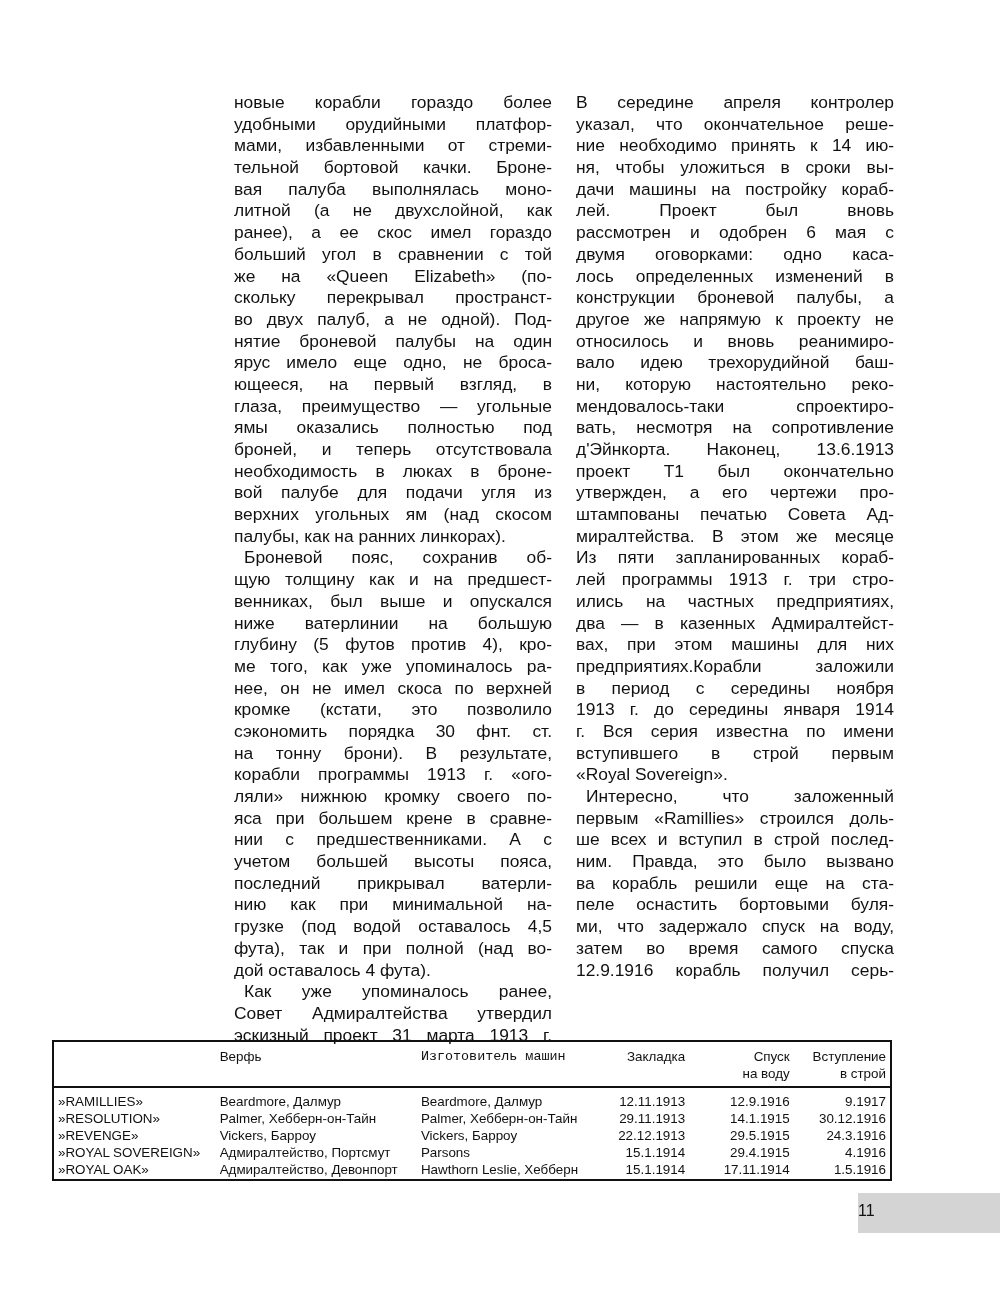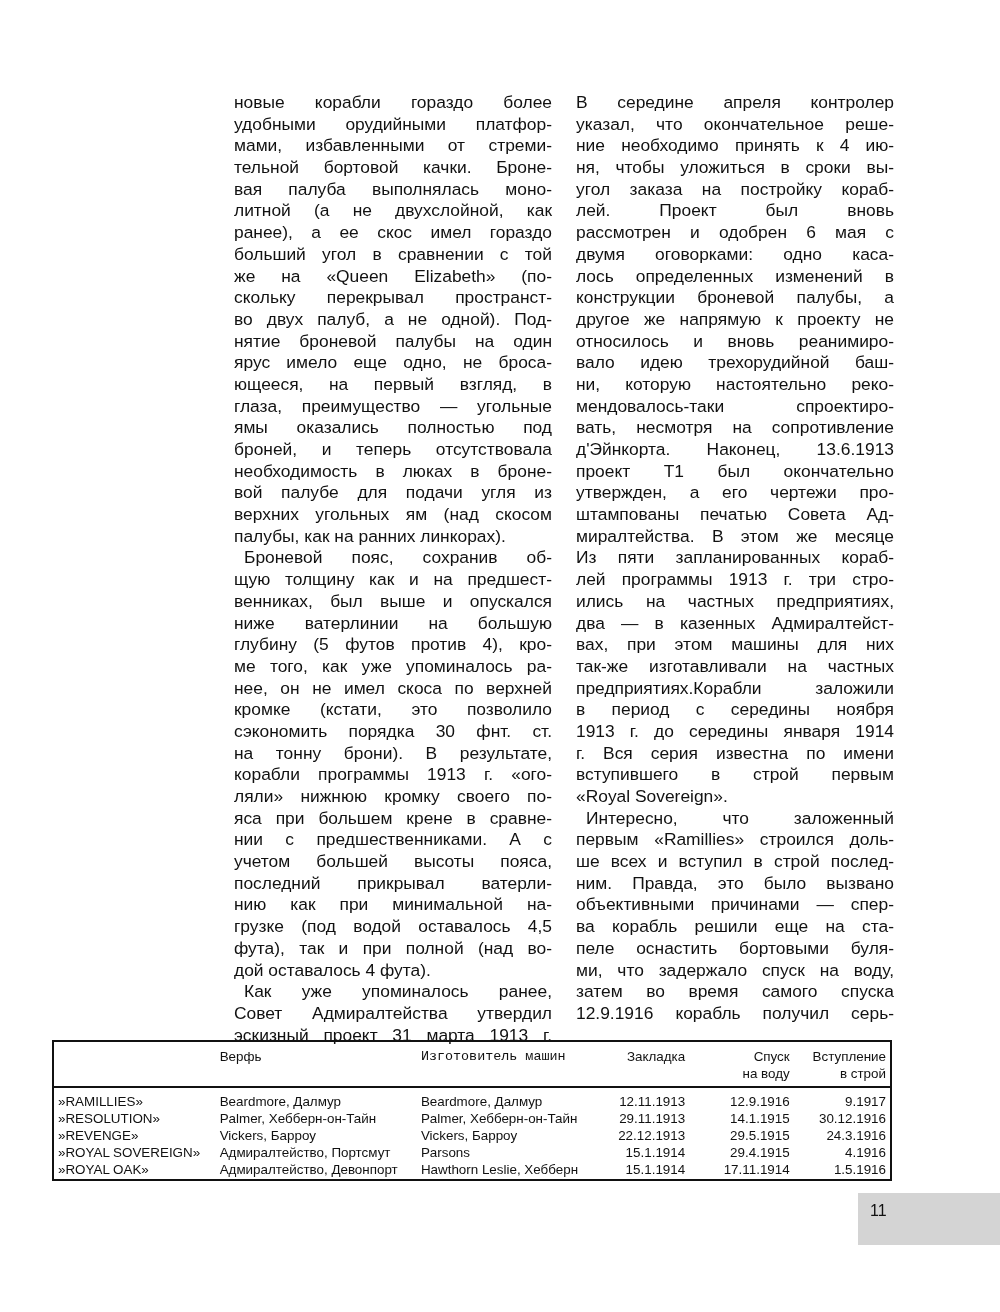--- a/index.html
+++ b/index.html
@@ -13,22 +13,22 @@
   .ln.indent { padding-left:10px; }
   table.ships { position:absolute; left:52px; top:1040px; width:840px; border-collapse:collapse;
                 border:2px solid #111; font-size:13.4px; line-height:17px; }
   table.ships th { font-weight:normal; text-align:left; vertical-align:top; padding:6px 4px 4px 4px;
                    border-bottom:2px solid #111; }
   table.ships td { padding:0 4px; white-space:nowrap; }
   table.ships tbody tr:first-child td { padding-top:5px; }
   table.ships tbody tr:last-child td { padding-bottom:1px; }
   .r { text-align:right !important; }
   .c0 { width:155px; } .c1 { width:195px; } .c2 { width:180px;font-family:Liberation Mono, monospace; } .c3 { width:80px; } .c4 { width:100px;margin-top:39px; } .c5 { width:90px; }
-  .page-num { position:absolute; left:858px; top:1193px; width:142px; height:52px; background:#d4d4d4;
-              font-size:16px; line-height:35px; padding-left:12px; box-sizing:border-box; }
+  .page-num { position:absolute; left:858px; top:1193px; width:142px; height:40px; background:#d4d4d4;
+              font-size:16px; line-height:35px; padding-left:0; box-sizing:border-box; }
 </style>
 </head>
 <body>
 
 <div class="col col-left" id="colL">
     <span class="ln">новые корабли гораздо более</span>
     <span class="ln">удобными орудийными платфор-</span>
     <span class="ln">мами, избавленными от стреми-</span>
     <span class="ln">тельной бортовой качки. Броне-</span>
     <span class="ln">вая палуба выполнялась моно-</span>
@@ -68,23 +68,23 @@
     <span class="ln">грузке (под водой оставалось 4,5</span>
     <span class="ln">фута), так и при полной (над во-</span>
     <span class="ln last">дой оставалось 4 фута).</span>
     <span class="ln indent">Как уже упоминалось ранее,</span>
     <span class="ln">Совет Адмиралтейства утвердил</span>
     <span class="ln">эскизный проект 31 марта 1913 г.</span>
   </div>
 <div class="col col-right" id="colR">
     <span class="ln">В середине апреля контролер</span>
     <span class="ln">указал, что окончательное реше-</span>
-    <span class="ln">ние необходимо принять к 4 ию-</span>
+    <span class="ln">ние необходимо принять к 14 ию-</span>
     <span class="ln">ня, чтобы уложиться в сроки вы-</span>
-    <span class="ln">угол заказа на постройку кораб-</span>
+    <span class="ln">дачи машины на постройку кораб-</span>
     <span class="ln">лей. Проект был вновь</span>
     <span class="ln">рассмотрен и одобрен 6 мая с</span>
     <span class="ln">двумя оговорками: одно каса-</span>
     <span class="ln">лось определенных изменений в</span>
     <span class="ln">конструкции броневой палубы, а</span>
     <span class="ln">другое же напрямую к проекту не</span>
     <span class="ln">относилось и вновь реанимиро-</span>
     <span class="ln">вало идею трехорудийной баш-</span>
     <span class="ln">ни, которую настоятельно реко-</span>
     <span class="ln">мендовалось-таки спроектиро-</span>
@@ -92,32 +92,30 @@
     <span class="ln">д'Эйнкорта. Наконец, 13.6.1913</span>
     <span class="ln">проект Т1 был окончательно</span>
     <span class="ln">утвержден, а его чертежи про-</span>
     <span class="ln">штампованы печатью Совета Ад-</span>
     <span class="ln">миралтейства. В этом же месяце</span>
     <span class="ln">Из пяти запланированных кораб-</span>
     <span class="ln">лей программы 1913 г. три стро-</span>
     <span class="ln">ились на частных предприятиях,</span>
     <span class="ln">два — в казенных Адмиралтейст-</span>
     <span class="ln">вах, при этом машины для них</span>
-    <span class="ln">так-же изготавливали на частных</span>
     <span class="ln">предприятиях.Корабли заложили</span>
     <span class="ln">в период с середины ноября</span>
     <span class="ln">1913 г. до середины января 1914</span>
     <span class="ln">г. Вся серия известна по имени</span>
     <span class="ln">вступившего в строй первым</span>
     <span class="ln last">«Royal Sovereign».</span>
     <span class="ln indent">Интересно, что заложенный</span>
     <span class="ln">первым «Ramillies» строился доль-</span>
     <span class="ln">ше всех и вступил в строй послед-</span>
     <span class="ln">ним. Правда, это было вызвано</span>
-    <span class="ln">объективными причинами — спер-</span>
     <span class="ln">ва корабль решили еще на ста-</span>
     <span class="ln">пеле оснастить бортовыми буля-</span>
     <span class="ln">ми, что задержало спуск на воду,</span>
     <span class="ln">затем во время самого спуска</span>
     <span class="ln">12.9.1916 корабль получил серь-</span>
   </div>
 
 <table class="ships">
   <thead>
     <tr>

